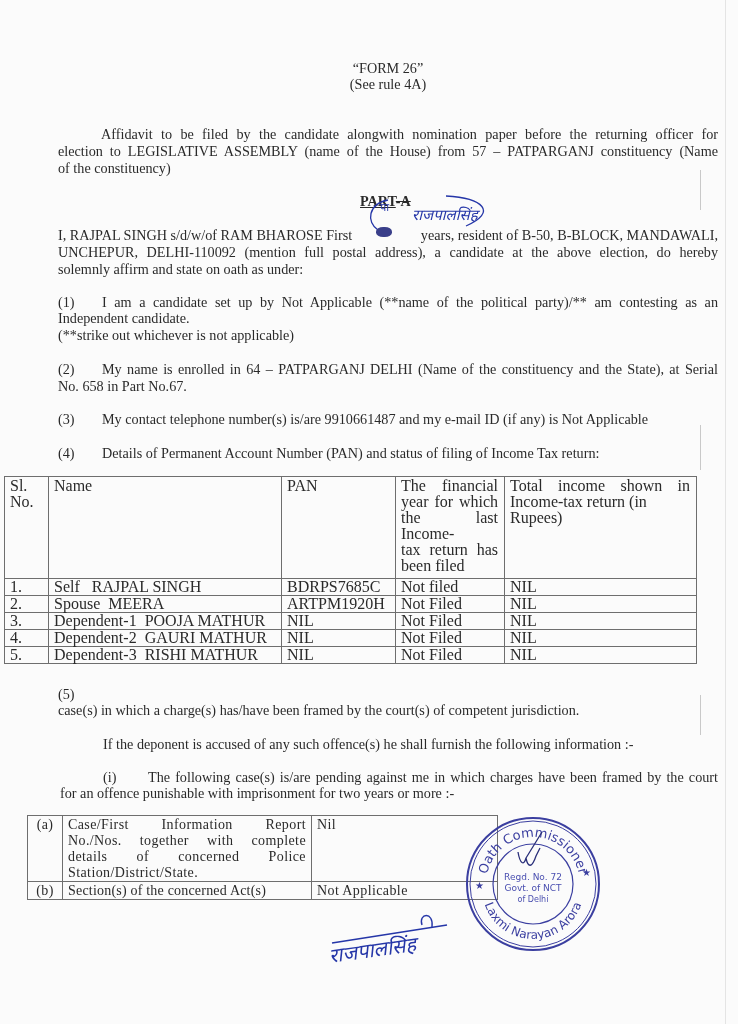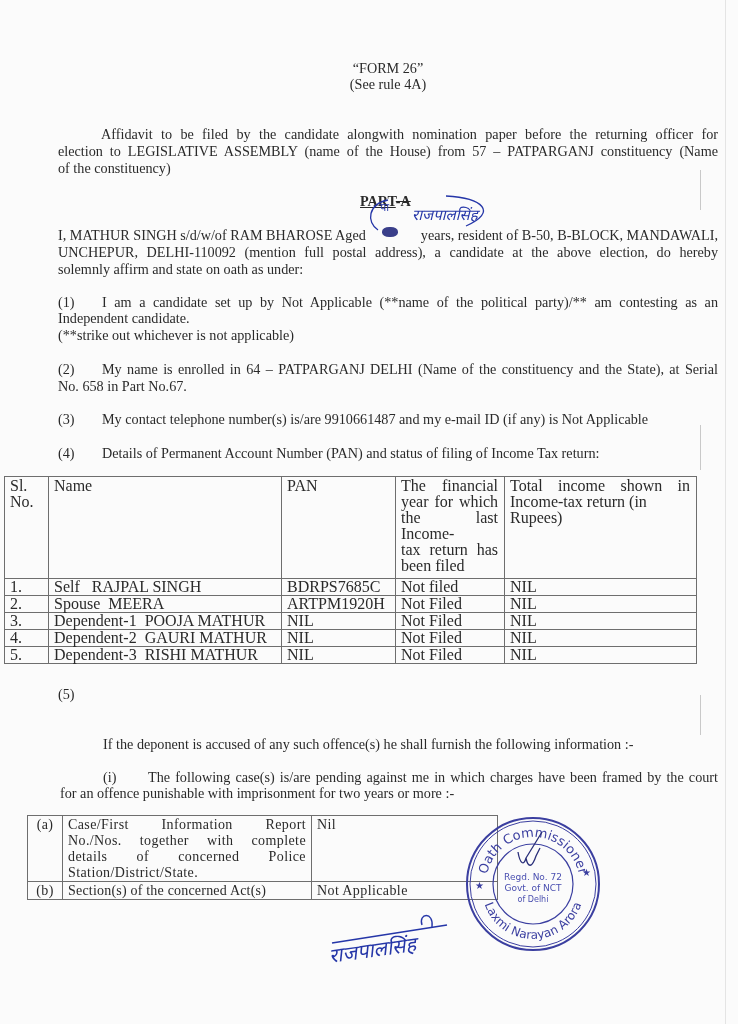--- a/index.html
+++ b/index.html
@@ -54,21 +54,21 @@
   </div>
 
   <svg style="position:absolute;left:348px;top:192px;" width="150" height="42">
     <path d="M40 8 C 20 12, 18 30, 30 38" stroke="#2536a8" stroke-width="1.3" fill="none"></path>
     <path d="M98 4 C 135 6, 150 20, 118 34" stroke="#2536a8" stroke-width="1.3" fill="none"></path>
   </svg>
   <div class="t" style="left:352px;top:200px;color:#2536a8;font-family:'DejaVu Sans',sans-serif;font-size:11px;">पा</div>
   <div class="t" style="left:384px;top:207px;color:#2536a8;font-family:'DejaVu Sans',sans-serif;font-size:15px;font-style:italic;">राजपालसिंह</div>
 
   <div class="t" style="left:30px;top:227px;width:660px;display:flex;justify-content:space-between;">
-    <span>I, MATHUR SINGH s/d/w/of RAM BHAROSE Aged</span>
+    <span>I, RAJPAL SINGH s/d/w/of RAM BHAROSE First</span>
     <span class="blot" style="margin-left:-4px;"></span>
     <span>years, resident of B-50, B-BLOCK, MANDAWALI,</span>
   </div>
   <div class="t just" style="left:30px;width:660px;top:244px;">UNCHEPUR, DELHI-110092 (mention full postal address), a candidate at the above election, do hereby</div>
   <div class="t" style="left:30px;top:261px;">solemnly affirm and state on oath as under:</div>
 
   <div class="t" style="left:30px;top:294px;">(1)</div>
   <div class="t just" style="left:74px;width:616px;top:294px;">I am a candidate set up by Not Applicable (**name of the political party)/** am contesting as an</div>
   <div class="t" style="left:30px;top:310px;">Independent candidate.</div>
   <div class="t" style="left:30px;top:327px;">(**strike out whichever is not applicable)</div>
@@ -136,20 +136,21 @@
       <td>5.</td>
       <td style="white-space:pre;">Dependent-3  RISHI MATHUR</td>
       <td>NIL</td>
       <td>Not Filed</td>
       <td>NIL</td>
     </tr>
   </tbody>
     </table>
 
   <div class="t" style="left:30px;top:686px;">(5)</div>
+  <div class="t" style="left:30px;top:702px;">case(s) in which a charge(s) has/have been framed by the court(s) of competent jurisdiction.</div>
 
   <div class="t" style="left:75px;top:736px;">If the deponent is accused of any such offence(s) he shall furnish the following information :-</div>
 
   <div class="t" style="left:75px;top:769px;">(i)</div>
   <div class="t just" style="left:120px;width:570px;top:769px;">The following case(s) is/are pending against me in which charges have been framed by the court</div>
   <div class="t" style="left:32px;top:785px;">for an offence punishable with imprisonment for two years or more :-</div>
 
   <table class="case">
     <tbody>
         <tr>

